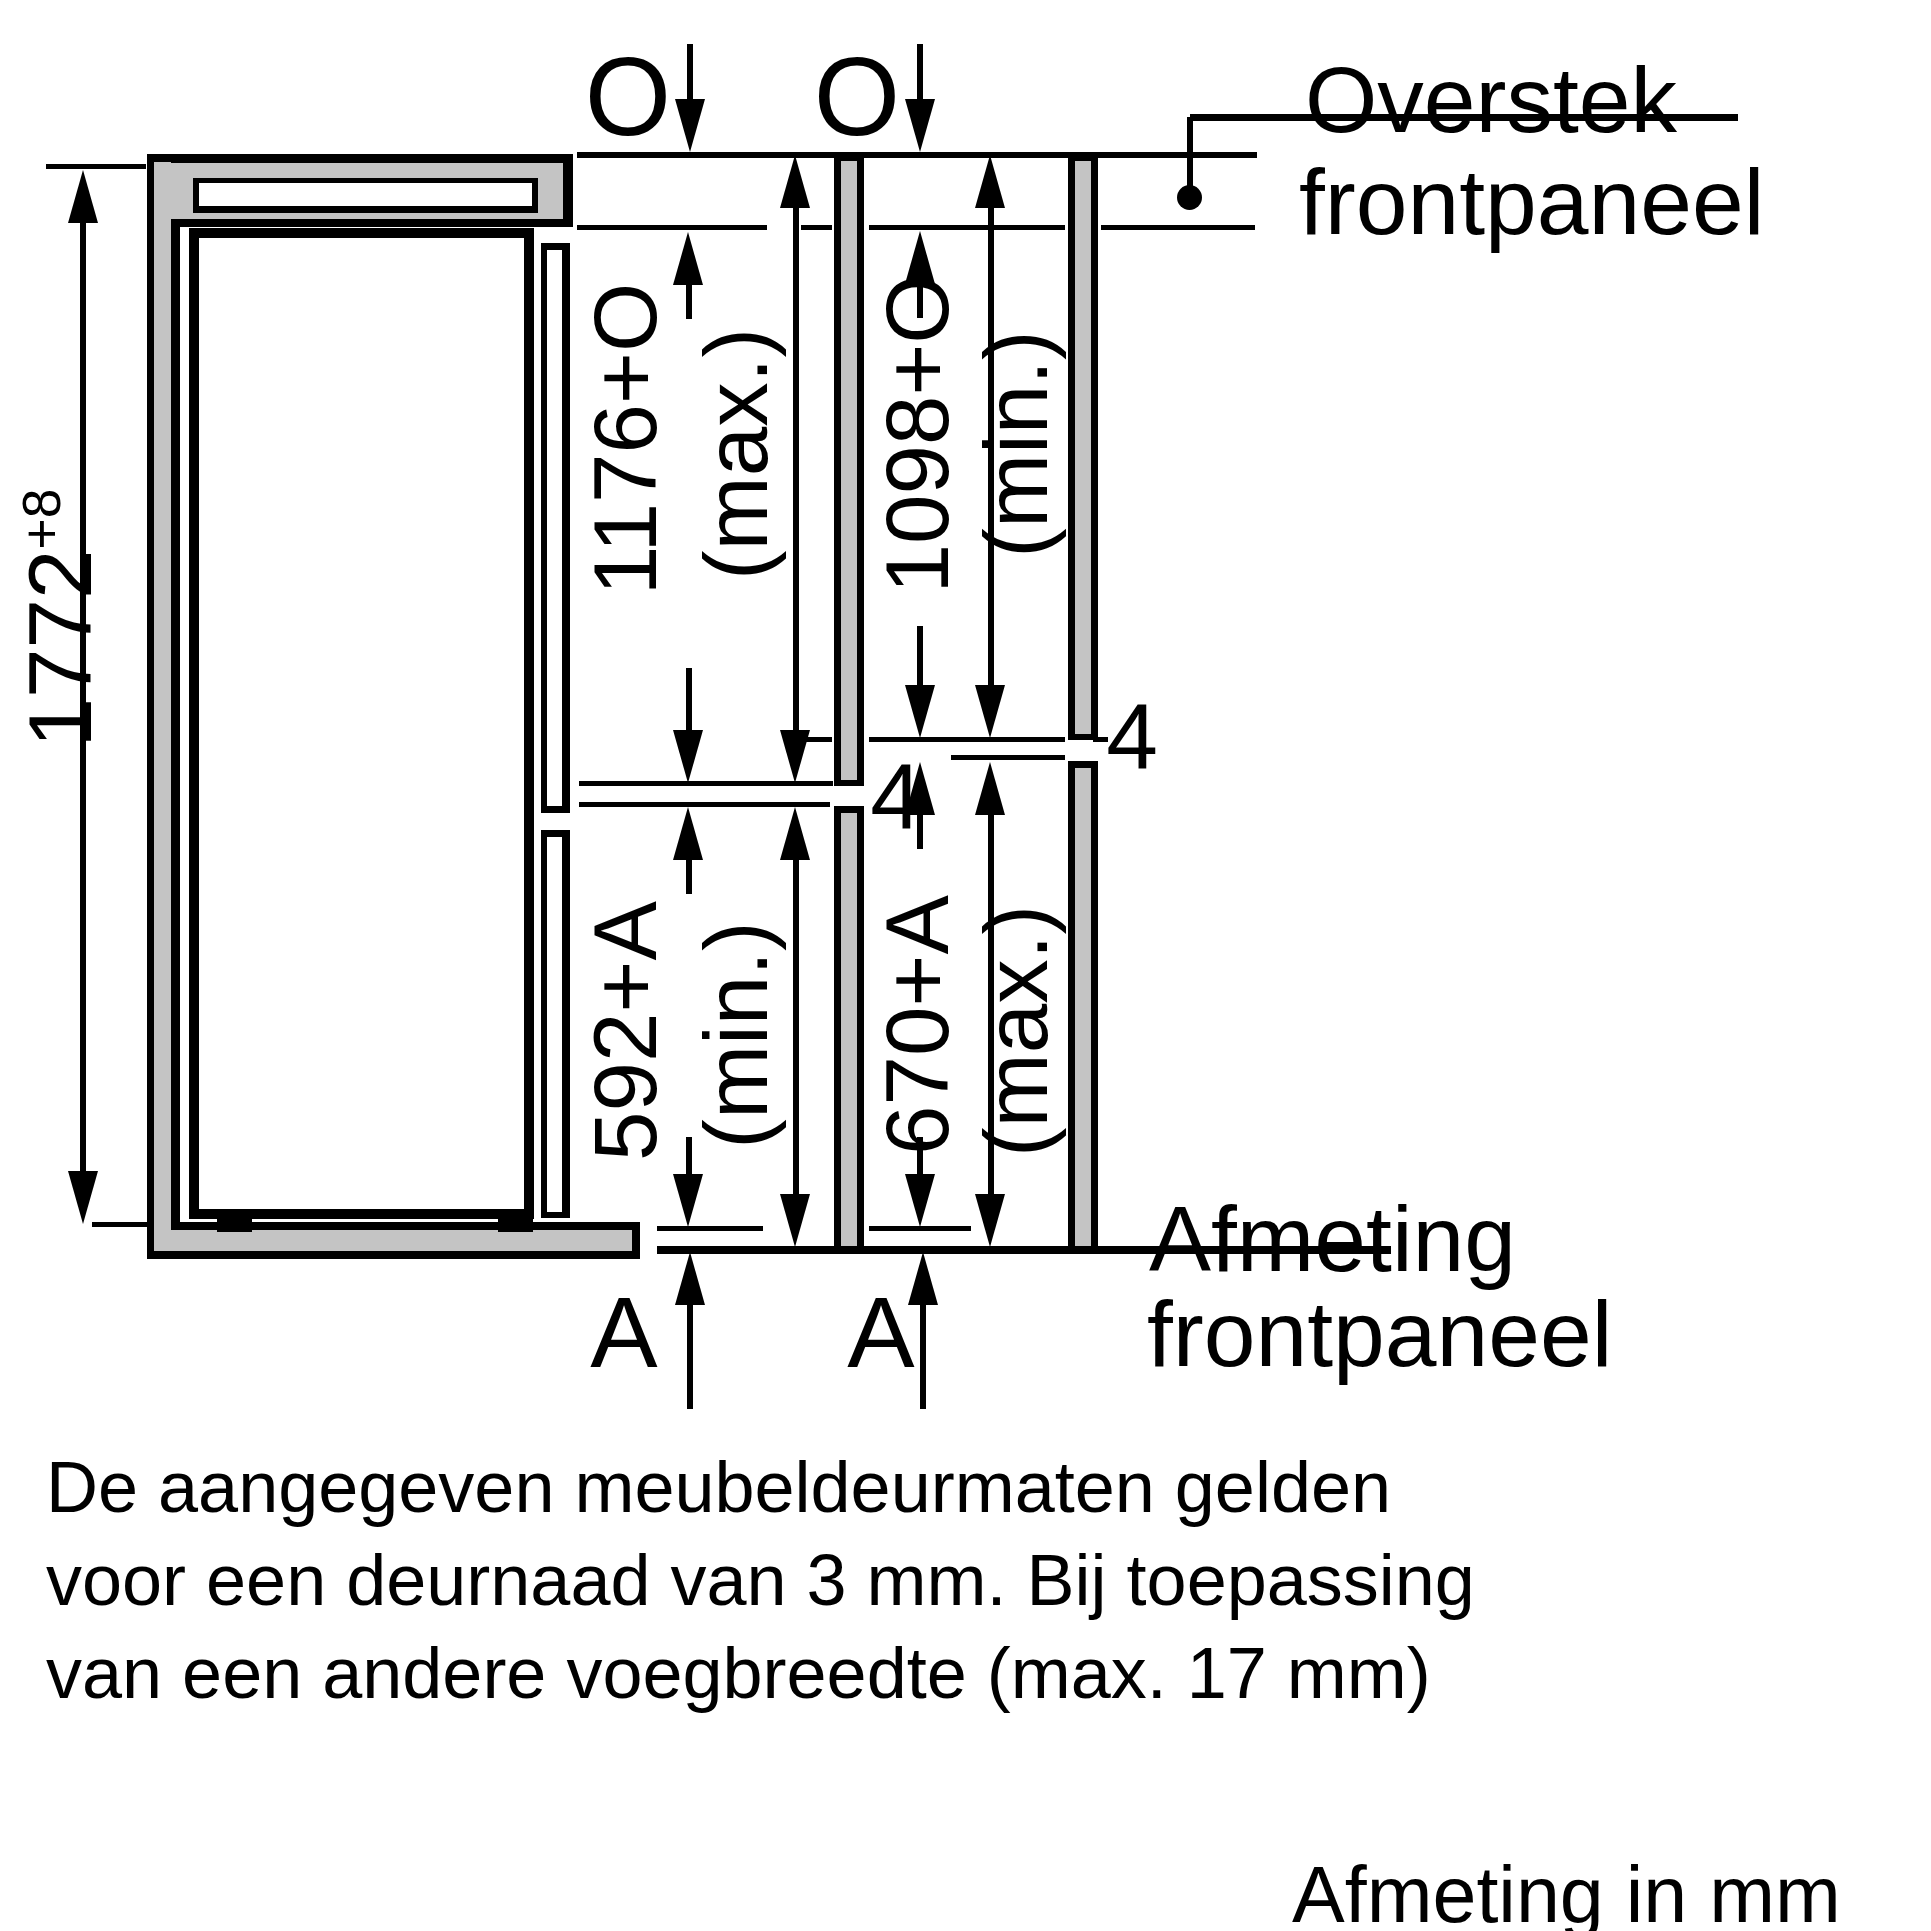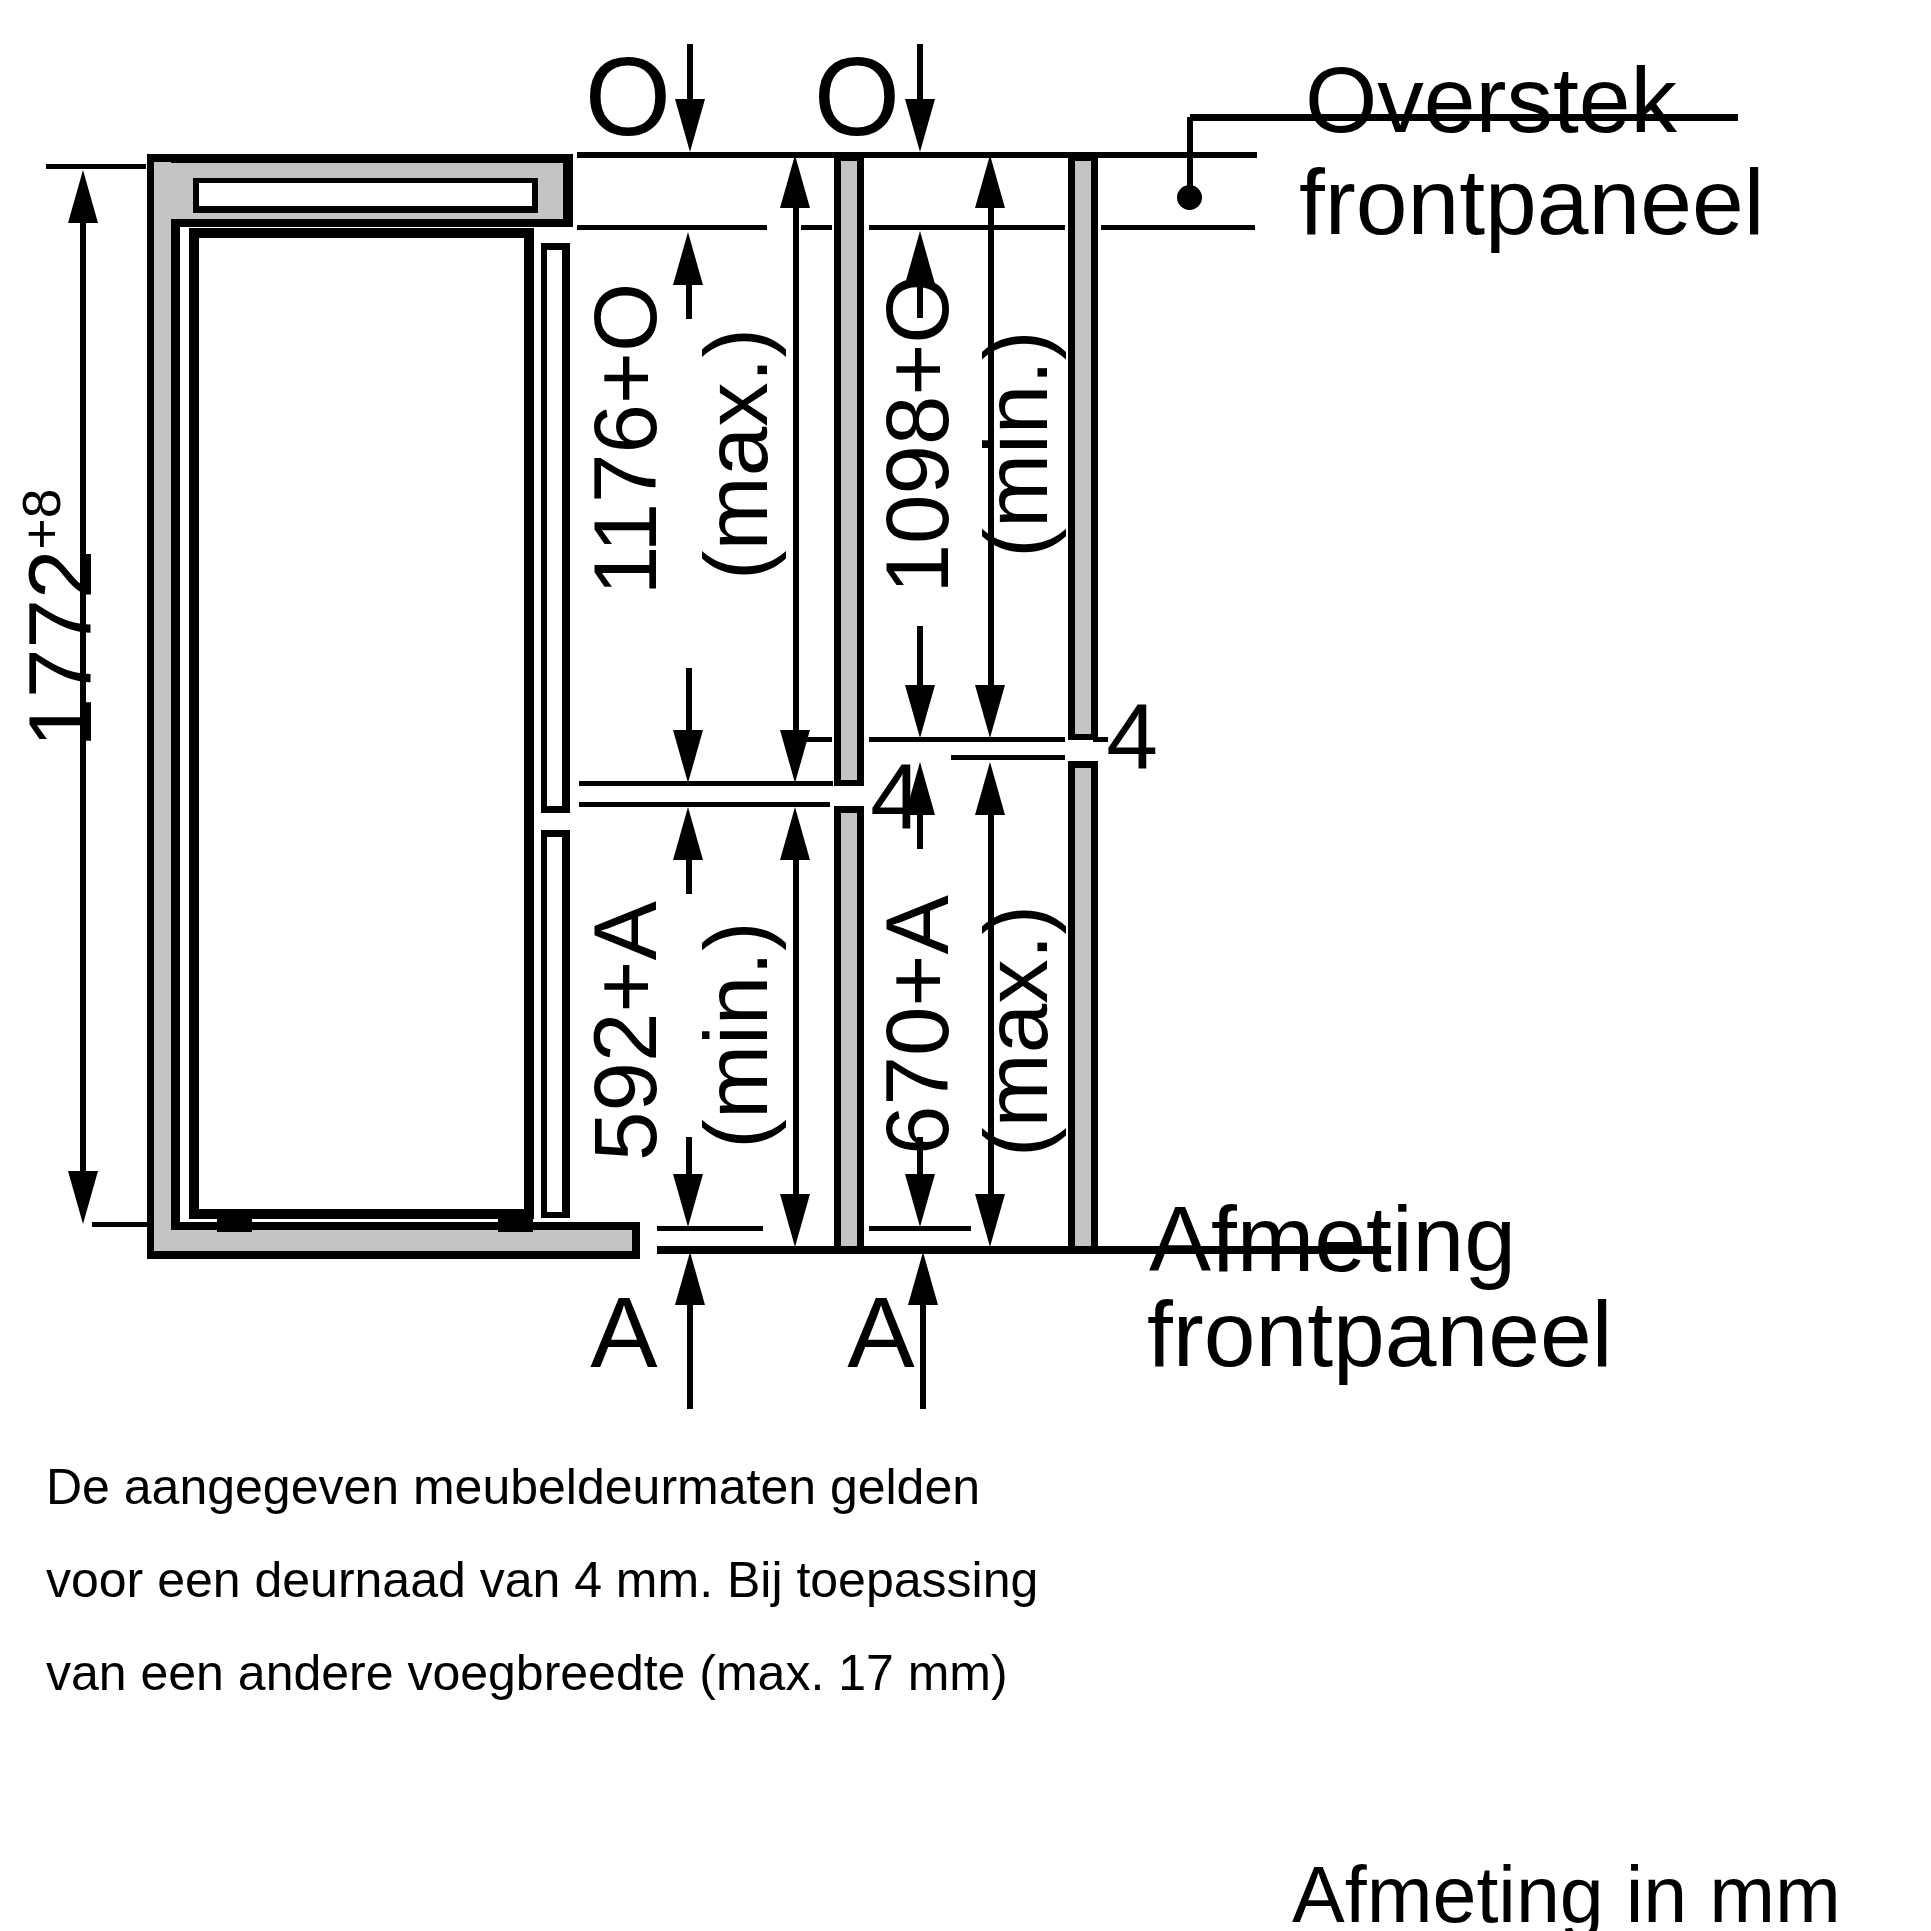--- a/index.html
+++ b/index.html
@@ -10,21 +10,21 @@
   .gry{position:absolute;background:#c4c4c4;}
   .wht{position:absolute;background:#ffffff;}
   .tri{position:absolute;width:0;height:0;}
   .tri-up{border-left:15.4px solid transparent;border-right:15.4px solid transparent;border-bottom:53px solid #000;}
   .tri-down{border-left:15.4px solid transparent;border-right:15.4px solid transparent;border-top:53px solid #000;}
   .ct{position:absolute;transform:translate(-50%,-50%);white-space:nowrap;line-height:1;}
   .rt{position:absolute;transform:translate(-50%,-50%) rotate(-90deg);white-space:nowrap;line-height:1;}
   .dim{font-size:89px;}
   .big{font-size:93px;}
   .dot{position:absolute;width:25px;height:25px;border-radius:50%;background:#000;}
-  .para{position:absolute;left:46px;top:1441px;width:1834px;font-size:50px;line-height:93px;}
+  .para{position:absolute;left:46px;top:1441px;width:1834px;font-size:72px;line-height:93px;}
   .lbl{position:absolute;font-size:93px;line-height:1.05;white-space:nowrap;margin-top:27px;}
   sup{font-size:0.6em;vertical-align:super;}
 </style>
 </head>
 <body>
 
 <div class="canvas">
 
   <div class="blk" style="left:147px;top:154px;width:426px;height:73px;"></div>
   <div class="blk" style="left:147px;top:154px;width:33px;height:1105px;"></div>
@@ -139,20 +139,20 @@
   <div class="ln" style="left:1190px;top:114px;width:548px;height:6.8px;"></div>
   <div class="lbl" style="left:1299px;top:127px;">frontpaneel</div>
   <div class="ln" style="left:1187px;top:117px;width:5.8px;height:75px;"></div>
   <div class="dot" style="left:1177px;top:185px;"></div>
 
   <div class="lbl" style="left:1149px;top:1164px;">Afmeting</div>
   <div class="lbl" style="left:1147px;top:1259px;">frontpaneel</div>
 
   <div class="para">
     <div>De aangegeven meubeldeurmaten gelden</div>
-    <div>voor een deurnaad van 4 mm. Bij toepassing</div>
+    <div>voor een deurnaad van 3 mm. Bij toepassing</div>
     <div>van een andere voegbreedte (max. 17 mm)</div>
   </div>
 
   <div class="lbl" style="left:1292px;top:1827px;font-size:79px;">Afmeting in mm</div>
 
 </div>
 
 
 </body></html>

